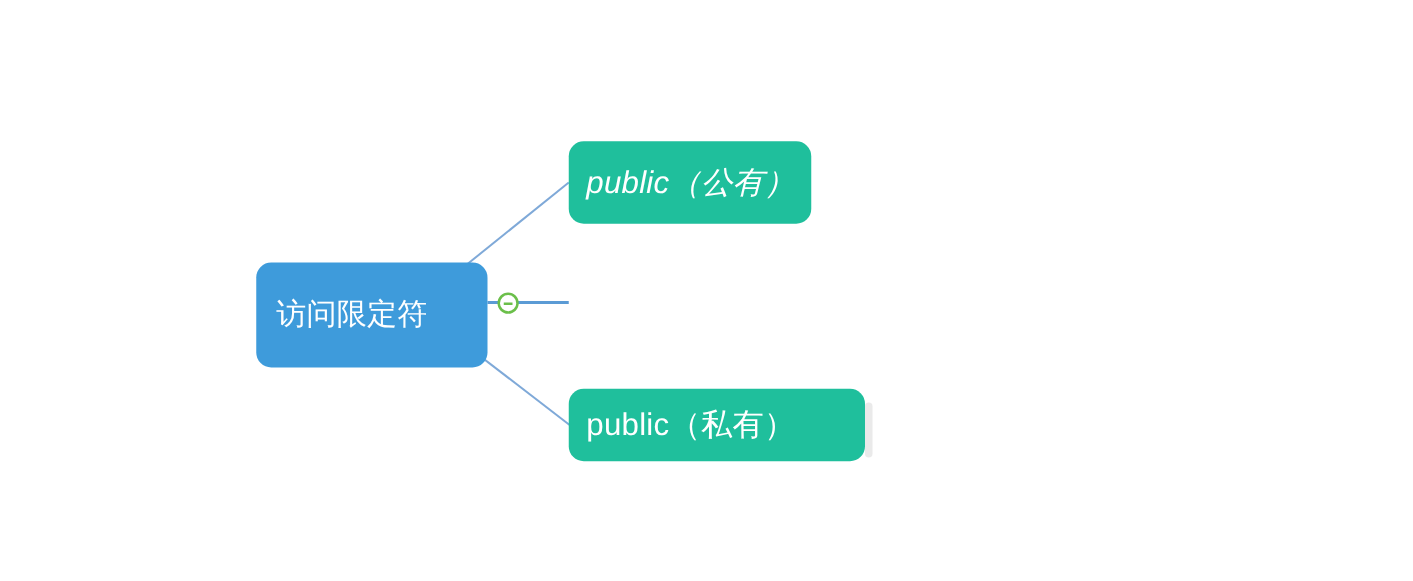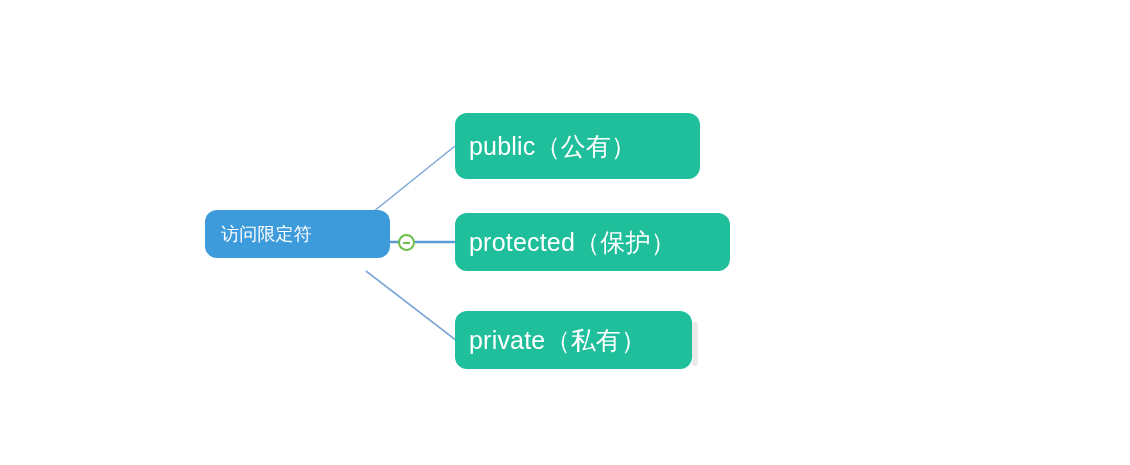--- a/index.html
+++ b/index.html
@@ -46,40 +46,41 @@
   .node-label {
     display: inline-block;
     line-height: 1;
   }
 
   
   #node-root {
     left: 205px;
     top: 210px;
     width: 185px;
-    height: 48px;
+    height: 84px;
     background: #3e9bdb;
     border-radius: 12px;
     padding-left: 16px;
-    font-size: 18px;
+    font-size: 24px;
   }
 
   
   .node-child {
     background: #1fbf9c;
     border-radius: 12px;
     padding-left: 14px;
     font-size: 25px;
   }
 
   #node-public {
     left: 455px;
     top: 113px;
-    width: 245px;
+    width: 194px;
     height: 66px;
+    font-style: italic;
   }
 
   #node-protected {
     left: 455px;
     top: 213px;
     width: 275px;
     height: 58px;
   }
 
   #node-private {
@@ -157,22 +158,19 @@
   </div>
 
   <div id="toggle-collapse">
     <span class="minus"></span>
   </div>
 
   <div class="node node-child" id="node-public">
     <span class="node-label">public（公有）</span>
   </div>
 
-  <div class="node node-child" id="node-protected">
-    <span class="node-label">protected（保护）</span>
-  </div>
 
   <div class="node node-child" id="node-private">
-    <span class="node-label">private（私有）</span>
+    <span class="node-label">public（私有）</span>
   </div>
 
 
 </div>
 
 </body></html>

